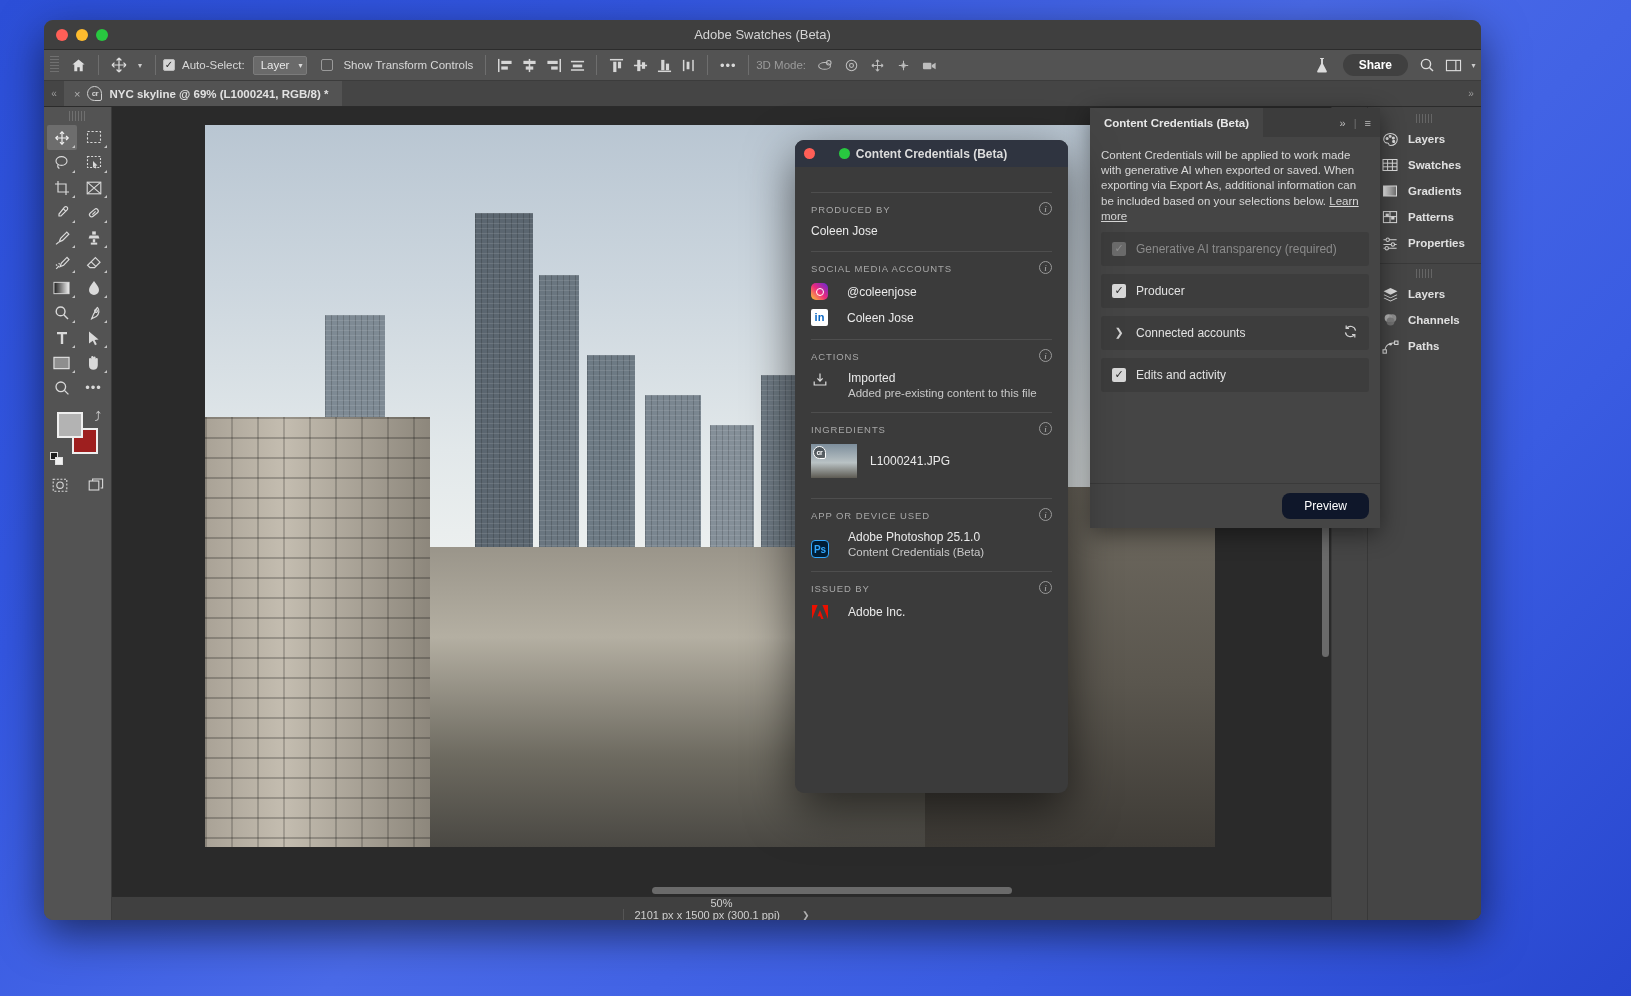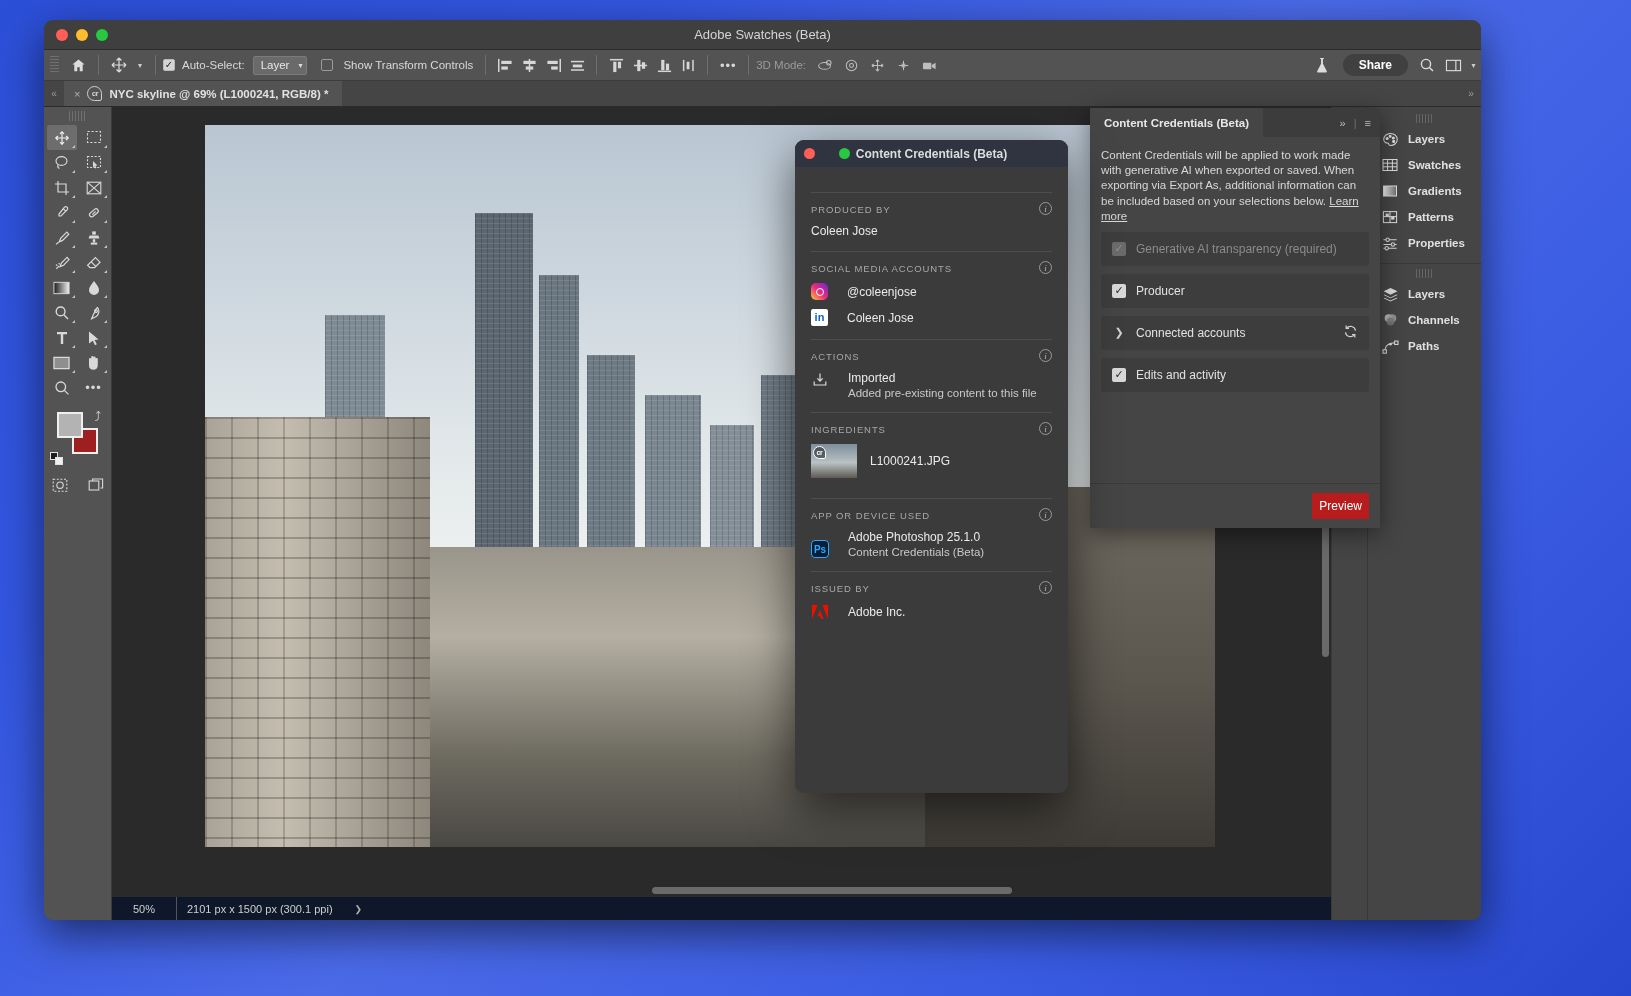--- a/index.html
+++ b/index.html
@@ -196,24 +196,24 @@
     background: linear-gradient(to bottom, #6f6a60 0%, #5a564e 55%, #3e3b36 100%);
   }
   #canvas-hscroll {
     height: 12px; background: #2a2a2a; position: relative;
   }
   #canvas-hscroll i {
     position: absolute; left: 540px; top: 3px; width: 360px; height: 7px;
     background: #6a6a6a; border-radius: 4px;
   }
   #statusbar {
-    height: 24px; min-height: 24px; background: #0f172a;
+    height: 24px; min-height: 24px; background: #404040;
     display: flex; align-items: center; gap: 0;
     border-top: 1px solid #2b2b2b;
-    font-size: 11px; color: #cfcfcf;
+    font-size: 11px; color: #cfcfcf; flex-direction: column;
   }
   #zoom-val { width: 64px; text-align: center; }
   #doc-size {
     border-left: 1px solid #555; padding: 0 10px; height: 100%;
     display: flex; align-items: center; gap: 22px;
   }
   #statusbar .arrow { font-size: 9px; color: #b0b0b0; }
 
   
   #canvas-vscroll {
@@ -298,22 +298,22 @@
     color: #2b2b2b; font-size: 11px; line-height: 1;
   }
   .cbx.dis { background: #6b6b6b; color: #8f8f8f; }
   .chev-right { font-size: 11px; color: #d0d0d0; width: 14px; text-align: center; }
   .refresh-ico { margin-left: auto; color: #cfcfcf; }
   #cc-panel-footer {
     border-top: 1px solid #3a3a3a; padding: 9px 11px;
     display: flex; justify-content: flex-end;
   }
   #preview-btn {
-    background: #b91c1c; color: #fff; font-size: 12px;
-    padding: 6px 7px; border-radius: 1px;
+    background: #0f172a; color: #fff; font-size: 12px;
+    padding: 6px 22px; border-radius: 8px;
   }
 
   
   #cc-dialog {
     position: absolute; left: 751px; top: 120px;
     width: 273px; height: 653px;
     background: #3b3b3b;
     border-radius: 9px;
     box-shadow: 0 16px 48px rgba(0,0,0,.6);
     overflow: hidden; z-index: 40;

